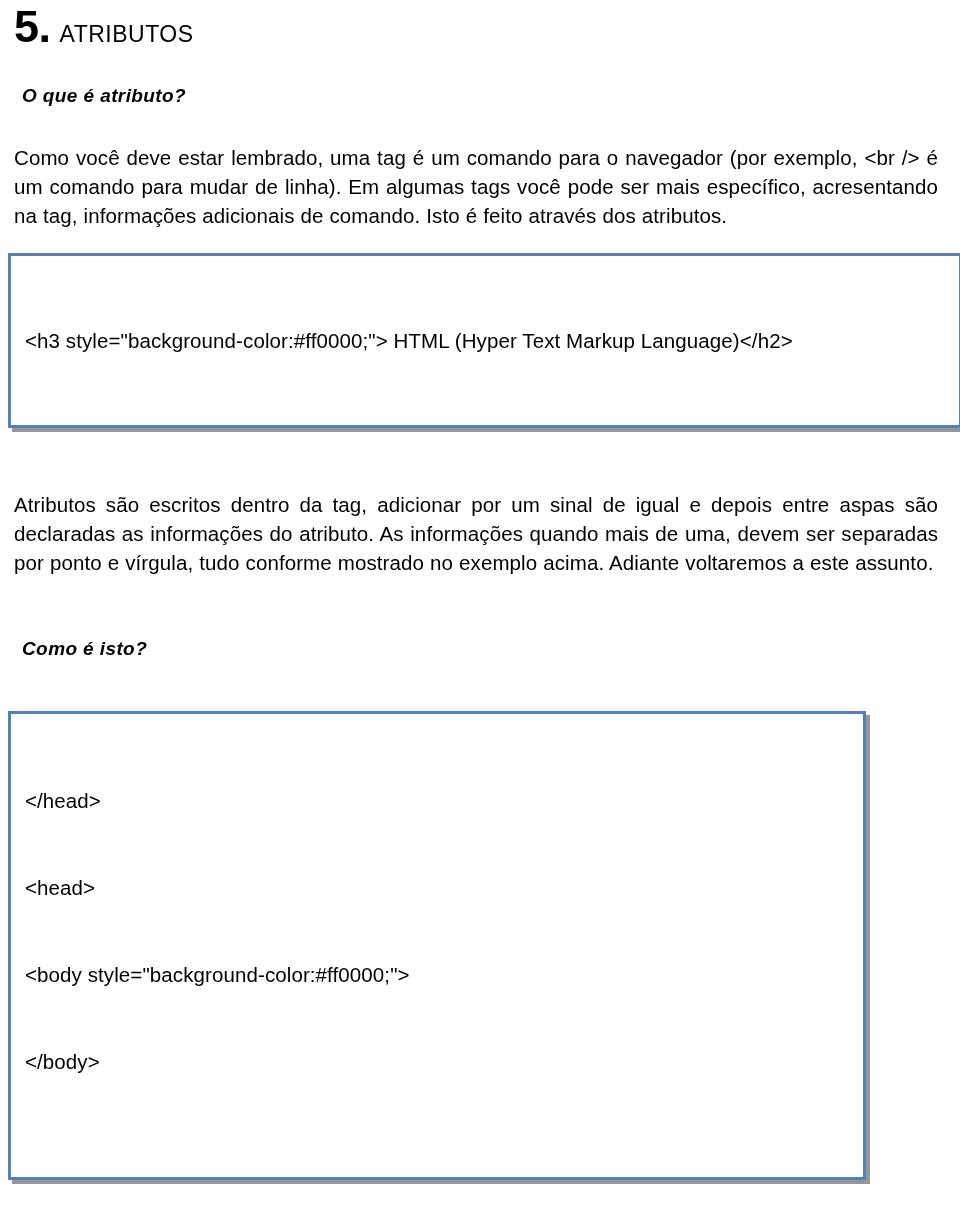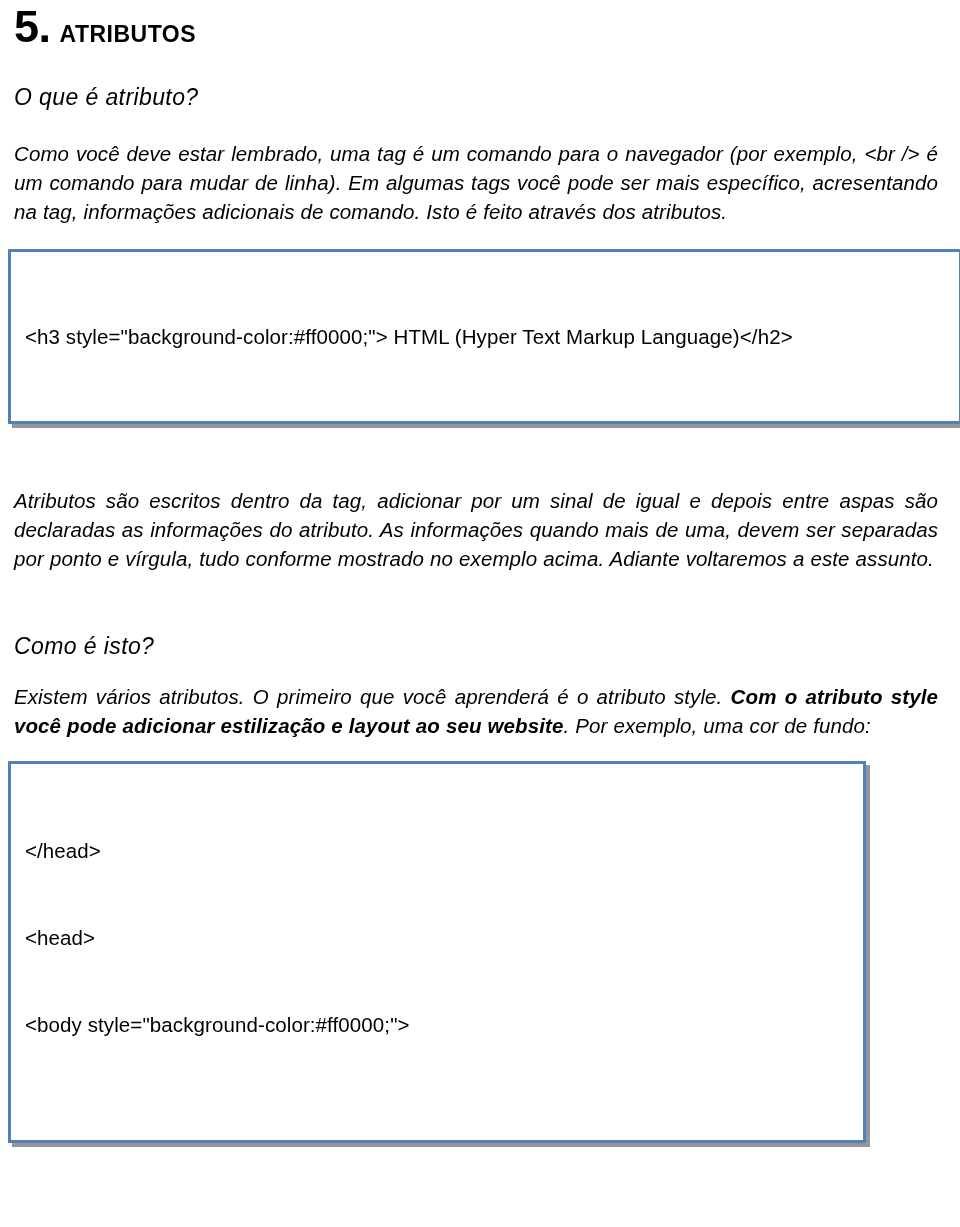--- a/index.html
+++ b/index.html
@@ -33,46 +33,45 @@
     white-space: nowrap;
   }
   .chapter-num {
     font-size: 45px;
     font-weight: bold;
     letter-spacing: -0.5px;
     line-height: 1;
   }
   .chapter-title {
     font-size: 23px;
-    font-weight: bold;
+    font-weight: normal;
     letter-spacing: 0.5px;
     margin-left: 9px;
     line-height: 1;
   }
 
   .sub-heading {
     font-style: italic;
-    font-weight: normal;
-    font-size: 23px;
+    font-weight: bold;
+    font-size: 19px;
     letter-spacing: 0.4px;
-    margin: 0;
+    margin: 8px;
     line-height: 1;
   }
   .sub-heading-1 { margin-top: 37px; }
   .sub-heading-2 { margin-top: 0; }
 
   
   p.body {
     font-size: 20.5px;
     line-height: 29px;
     text-align: justify;
     margin: 0;
     letter-spacing: 0.1px;
     word-spacing: 0.2px;
-    font-style: italic;
   }
   .b { font-weight: bold; }
 
   
   .code-box-wrap {
     position: relative;
   }
   .code-box {
     position: relative;
     border: 3px solid #4f81bd;
@@ -132,24 +131,24 @@
   <div class="gap-b"></div>
 
   <p class="body">Atributos são escritos dentro da tag, adicionar por um sinal de igual e depois entre aspas são declaradas as informações do atributo. As informações quando mais de uma, devem ser separadas por ponto e vírgula, tudo conforme mostrado no exemplo acima. Adiante voltaremos a este assunto.</p>
 
   <div class="gap-b"></div>
 
   <div class="sub-heading sub-heading-2">Como é isto?</div>
 
   <div class="gap-c"></div>
 
-  <p class="body"><span>Existem vários atributos. O primeiro que você aprenderá é o atributo style. </span><span class="b">Com o atributo style você pode adicionar estilização e layout ao seu website</span><span>. Por exemplo, uma cor de fundo:</span></p>
 
   <div class="code-box-wrap">
     <div class="code-box code-box-2">
       <div class="code-line">&lt;/head&gt;</div>
       <div class="code-line">&lt;head&gt;</div>
       <div class="code-line">&lt;body style="background-color:#ff0000;"&gt;</div>
+      <div class="code-line">&lt;/body&gt;</div>
       
     </div>
   </div>
 
 </div>
 
 </body></html>

